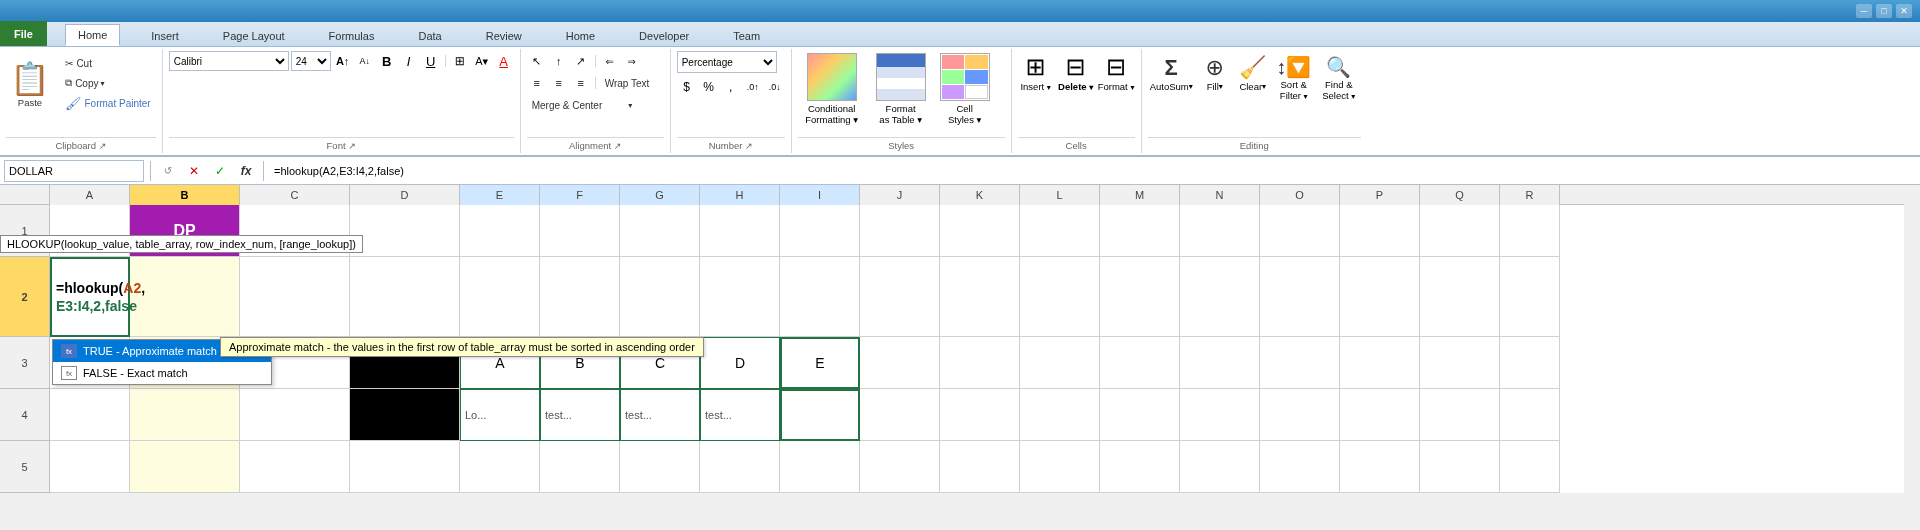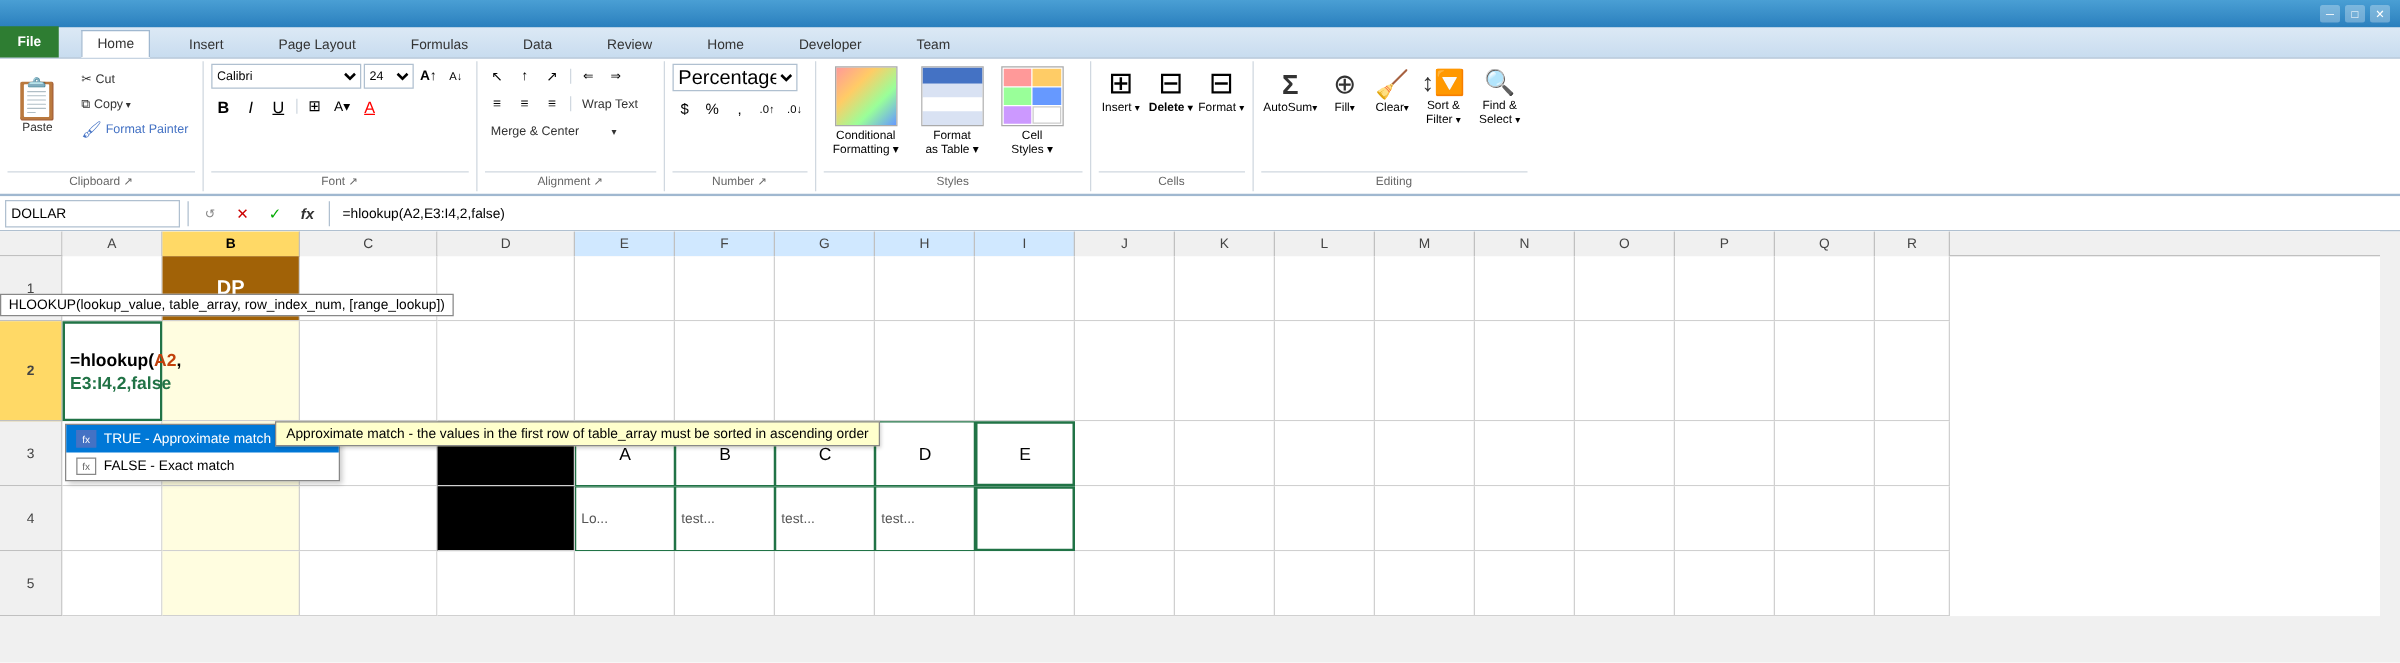--- a/index.html
+++ b/index.html
@@ -144,21 +144,21 @@
       border: 1px solid transparent;
       cursor: pointer;
       font-size: 11px;
       border-radius: 2px;
     }
 
     
     .number-select {
       width: 100px;
       height: 22px;
-      font-size: 16px;
+      font-size: 10px;
       border: 1px solid #b0c0d0;
       background: white;
       margin-bottom: 2px;
     }
 
     
     .formula-bar {
       height: 28px;
       background: #fff;
       border-bottom: 1px solid #b0c0d0;
@@ -406,21 +406,21 @@
         <div class="ribbon-btn-small" style="color:#4472c4;">
           <span style="margin-right:3px;font-size:13px;">🖌</span>
           <span>Format Painter</span>
         </div>
       </div>
     </div>
     <div class="ribbon-group-label">Clipboard <span style="font-size:9px;">↗</span></div>
   </div>
 
   <div class="ribbon-group" style="min-width:180px;">
-    <div class="ribbon-group-content" style="flex-direction:column;gap:2px;">
+    <div class="ribbon-group-content" style="flex-direction:row;gap:2px;">
       <div class="font-controls-row">
         <select class="font-select">
           <option>Calibri</option>
         </select>
         <select class="size-select">
           <option>24</option>
         </select>
         <div class="small-btn" style="font-weight:bold;">A↑</div>
         <div class="small-btn" style="font-size:9px;">A↓</div>
       </div>
@@ -600,21 +600,21 @@
       <div class="col-header w-rest">N</div>
       <div class="col-header w-rest">O</div>
       <div class="col-header w-rest">P</div>
       <div class="col-header w-rest">Q</div>
       <div class="col-header" style="width:60px;">R</div>
     </div>
 
     <div class="row" style="height:52px;">
       <div class="row-header">1</div>
       <div class="cell w-a"></div>
-      <div class="cell w-b dp-cell" style="background:#a16207;color:white;font-weight:bold;font-size:16px;justify-content:center;">DP</div>
+      <div class="cell w-b dp-cell" style="background:#a21caf;color:white;font-weight:bold;font-size:16px;justify-content:center;">DP</div>
       <div class="cell w-c"></div>
       <div class="cell w-d"></div>
       <div class="cell w-e"></div>
       <div class="cell w-f"></div>
       <div class="cell w-g"></div>
       <div class="cell w-h"></div>
       <div class="cell w-i"></div>
       <div class="cell w-rest"></div>
       <div class="cell w-rest"></div>
       <div class="cell w-rest"></div>

